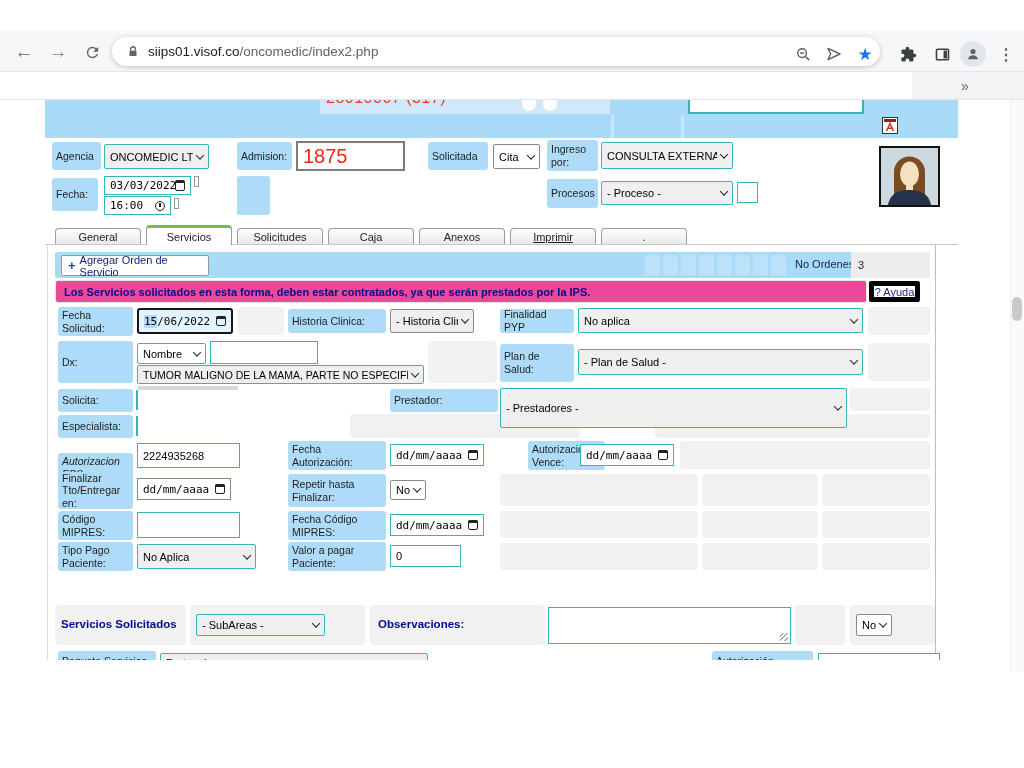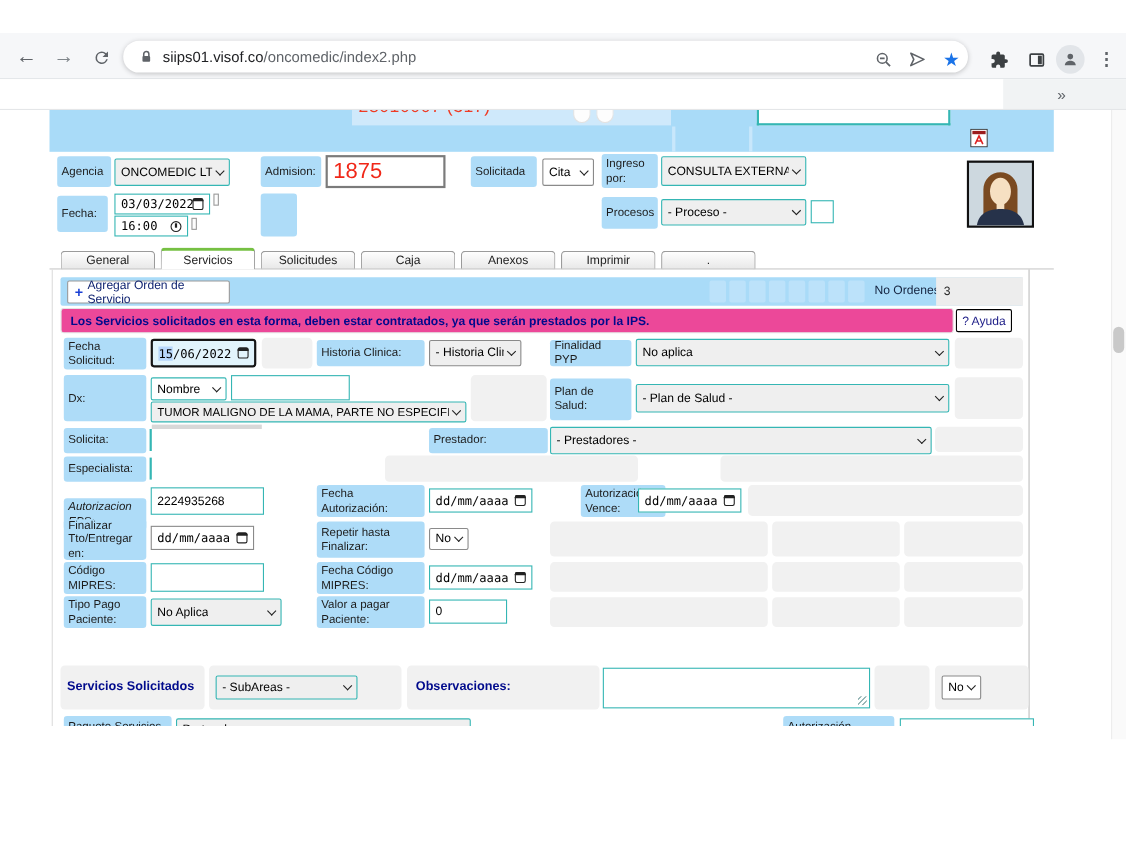--- a/index.html
+++ b/index.html
@@ -211,21 +211,21 @@
     </div>
   <div class="tab" style="left:237px;">
       <span>Solicitudes</span>
     </div>
   <div class="tab" style="left:328px;">
       <span>Caja</span>
     </div>
   <div class="tab" style="left:419px;">
       <span>Anexos</span>
     </div>
-  <div class="tab" style="left:510px;">
+  <div class="tab" style="left:510px;text-decoration:underline;">
       <span>Imprimir</span>
     </div>
   <div class="tab" style="left:601px;">
       <span>.</span>
     </div>
   <div class="abs" style="left:45px; top:244px; width:913px; height:1px; background:#c9c9c9;"></div>
   <div class="abs" style="left:47px; top:245px; width:1px; height:415px; background:#dcdcdc;"></div>
   <div class="abs" style="left:935px; top:245px; width:1px; height:415px; background:#bdbdbd;"></div>
 
   <div class="band" style="left:55px; top:252px; width:875px; height:26px; border-radius:2px;"></div>
@@ -242,21 +242,21 @@
   <div class="sq" style="left:753px; top:255px;"></div>
   <div class="sq" style="left:771px; top:255px;"></div>
   <span class="abs" style="left:795px; top:258px; font-size:11px; color:#14233f;">No Ordenes:</span>
   <div class="abs" style="left:851px; top:252px; width:79px; height:26px; background:#ededed; display:flex; align-items:center; padding-left:7px; font-size:11px; color:#222;">
       <span>3</span>
     </div>
 
   <div class="abs" style="left:55px; top:280px; width:812px; height:23px; background:#ec4899; border:1px solid #e4e4e4; border-radius:3px; display:flex; align-items:center; padding-left:8px;">
     <span class="navy" style="font-size:11px;">Los Servicios solicitados en esta forma, deben estar contratados, ya que serán prestados por la IPS.</span>
   </div>
-  <div class="abs" style="left:869px; top:281px; width:51px; height:21px; background:#fff; border:1px solid #000000; border-radius:2px; display:flex; align-items:center; justify-content:center; font-size:11px; color:#1c1c86; cursor:pointer;">
+  <div class="abs" style="left:869px; top:281px; width:51px; height:21px; background:#fff; border:5px solid #000000; border-radius:2px; display:flex; align-items:center; justify-content:center; font-size:11px; color:#1c1c86; cursor:pointer;">
       <span>? Ayuda</span>
     </div>
 
   <div class="cell" style="left:238px; top:307px; width:46px; height:28px;"></div>
   <div class="cell" style="left:868px; top:307px; width:62px; height:28px;"></div>
   <div class="cell" style="left:428px; top:341px; width:69px; height:42px;"></div>
   <div class="cell" style="left:868px; top:343px; width:62px; height:38px;"></div>
   <div class="cell" style="left:350px; top:414px; width:230px; height:24px;"></div>
   <div class="cell" style="left:655px; top:414px; width:275px; height:24px;"></div>
   <div class="cell" style="left:850px; top:388px; width:80px; height:23px;"></div>
@@ -320,21 +320,21 @@
       <span>Solicita:</span>
     </div>
   <div class="abs" style="left:136px; top:390px; width:2px; height:20px; background:#35b6b4;"></div>
   <div class="lbl" style="left:58px; top:415px; width:75px; height:23px;">
       <span>Especialista:</span>
     </div>
   <div class="abs" style="left:136px; top:416px; width:2px; height:20px; background:#35b6b4;"></div>
   <div class="lbl" style="left:390px; top:389px; width:108px; height:23px;">
       <span>Prestador:</span>
     </div>
-  <div class="sel" style="left:500px; top:388px; width:347px; height:25px;">
+  <div class="sel" style="left:500px; top:388px; width:347px; height:40px;">
       <span class="txt">- Prestadores -</span>
       <i class="chev"></i>
     </div>
 
   <div class="lbl" style="left:58px; top:453px; width:75px; height:29px;font-style:italic;">
       <span>Autorizacion EPS:</span>
     </div>
   <div class="inp" style="left:137px; top:443px; width:103px; height:25px;">
       <span>2224935268</span>
     </div>

